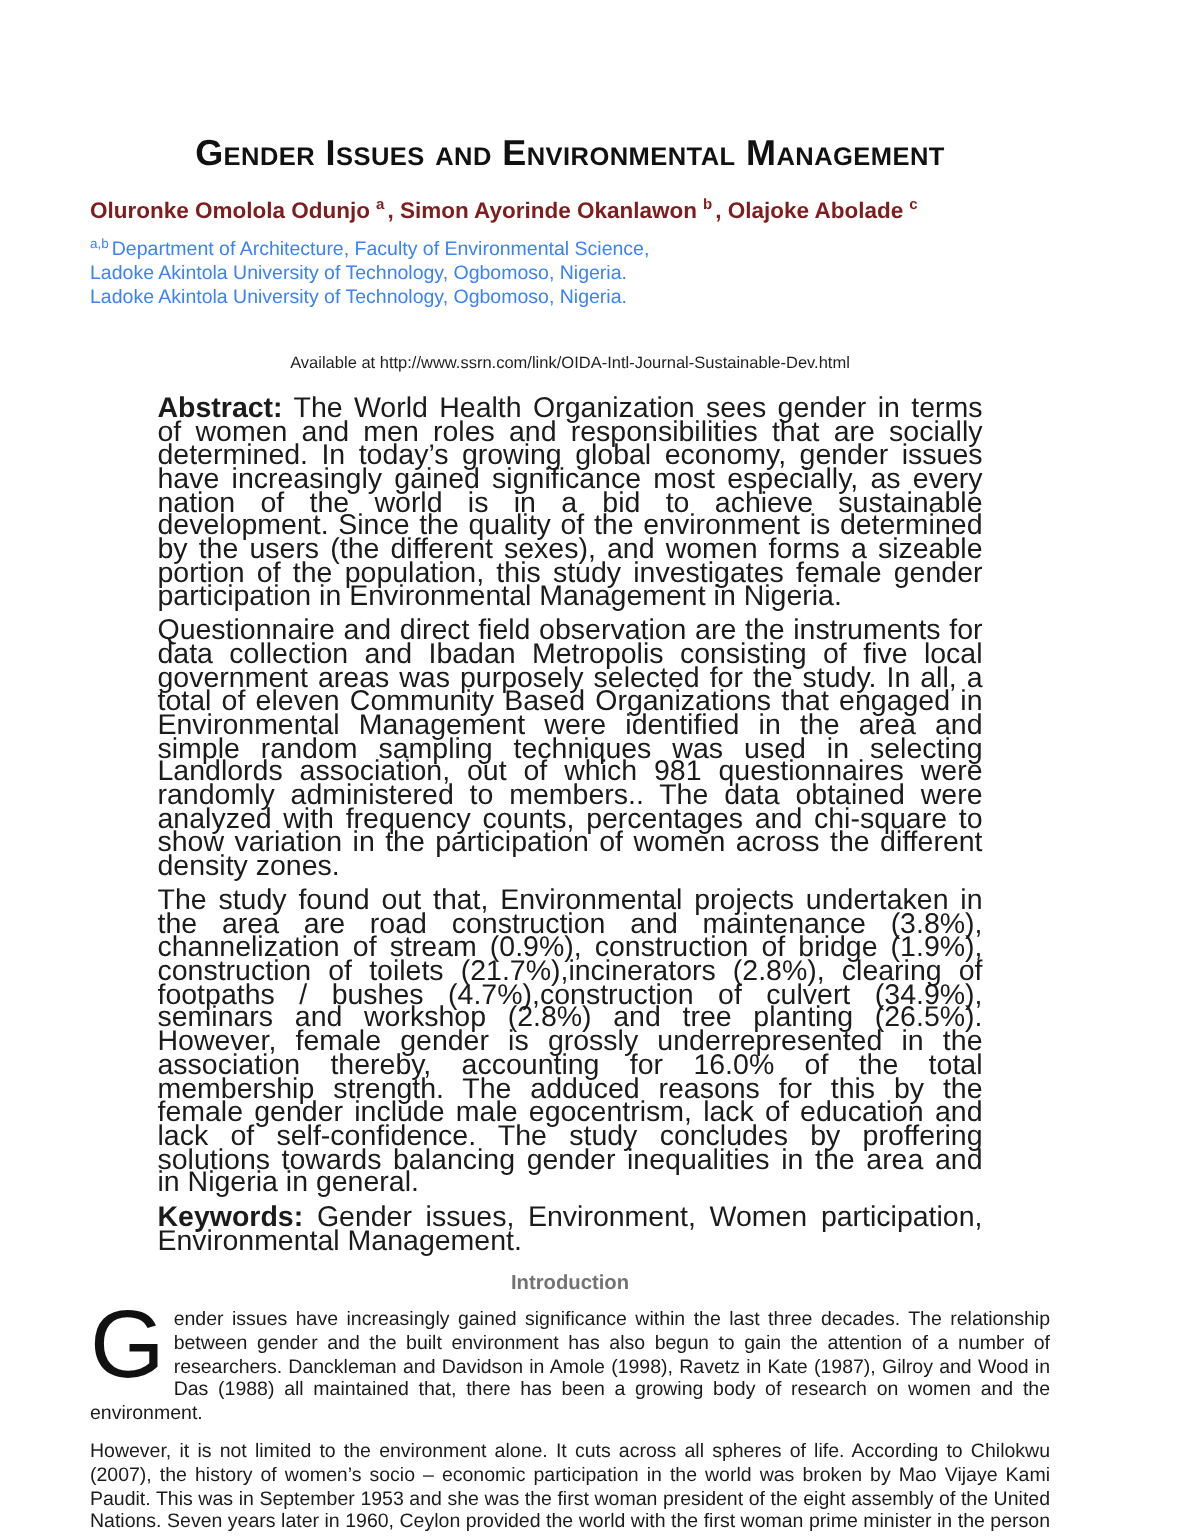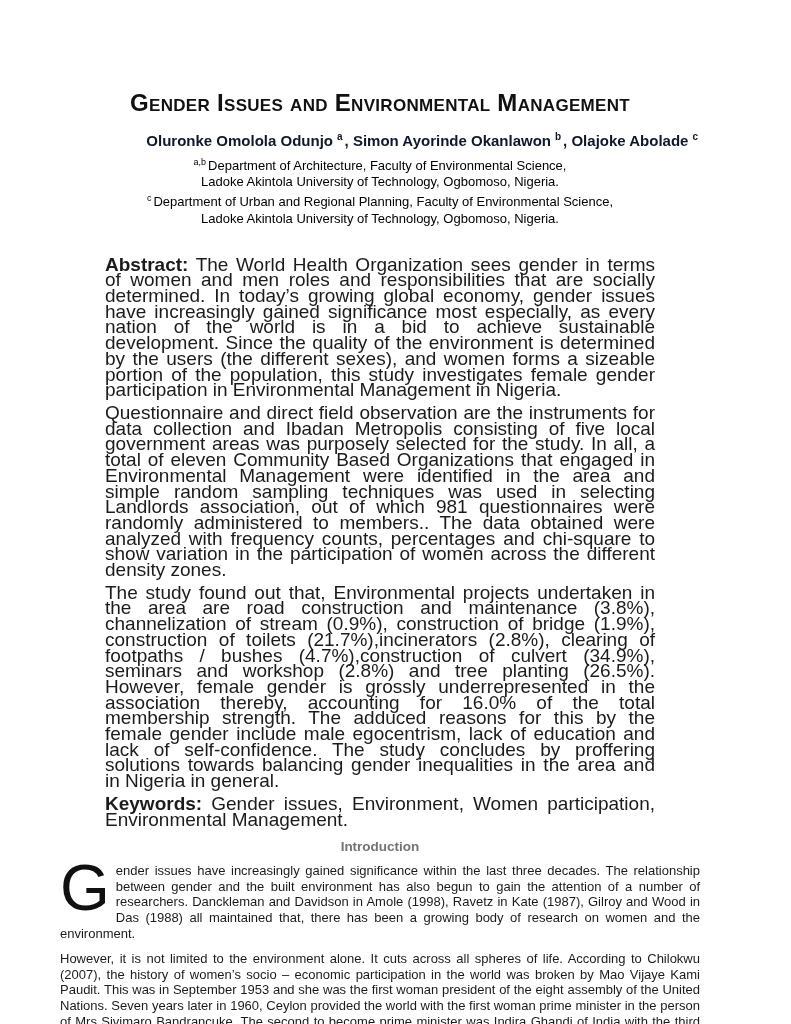--- a/index.html
+++ b/index.html
@@ -27,38 +27,38 @@
     font-size: 24px;
     line-height: 29px;
     font-weight: 700;
     font-variant: small-caps;
     letter-spacing: 0.3px;
     color: #111;
   }
   .paper-title .tline { display: block; }
 
   .authors-line {
-    text-align: right;
+    text-align: left;
     font-size: 15px;
     font-weight: 700;
     line-height: 19px;
     margin: 0 0 4px 0;
-    color: #0f172a;
+    color: #7f1d1d;
   }
   .authors-line sup {
     font-size: 10px;
     font-weight: 700;
     margin: 0 2px 0 4px;
   }
 
   .affiliations {
-    text-align: center;
+    text-align: left;
     font-size: 13px;
     line-height: 16px;
-    color: #000000;
+    color: #3b82f6;
   }
   .affil-line sup { font-size: 9px; margin-right: 2px; }
 
   .availability {
     margin-top: 30px;
     text-align: center;
     font-size: 11px;
     line-height: 13.5px;
     color: #1f1f1f;
   }
@@ -109,25 +109,25 @@
 
   <div class="authors-line">
     <span class="author"><span>Oluronke Omolola Odunjo</span><sup>a</sup><span>, </span></span>
     <span class="author"><span>Simon Ayorinde Okanlawon</span><sup>b</sup><span>, </span></span>
     <span class="author"><span>Olajoke Abolade</span><sup>c</sup></span>
   </div>
 
   <div class="affiliations">
     <div class="affil-line"><sup>a,b</sup><span>Department of Architecture, Faculty of Environmental Science,</span></div>
     <div class="affil-line"><span>Ladoke Akintola University of Technology, Ogbomoso, Nigeria.</span></div>
-    <div class="affil-line"><sup>c</sup><span>Department of Urban and Regional Planning, Faculty of Environmental Science,</span></div>
     <div class="affil-line"><span>Ladoke Akintola University of Technology, Ogbomoso, Nigeria.</span></div>
   </div>
 
   <div class="availability">
+    <div>Available at http://www.ssrn.com/link/OIDA-Intl-Journal-Sustainable-Dev.html</div>
   </div>
 
   <section class="abstract">
     <p><span class="lbl">Abstract:</span> <span>The World Health Organization sees gender in terms of women and men roles and responsibilities that are socially determined. In today’s growing global economy, gender issues have increasingly gained significance most especially, as every nation of the world is in a bid to achieve sustainable development. Since the quality of the environment is determined by the users (the different sexes), and women forms a sizeable portion of the population, this study investigates female gender participation in Environmental Management in Nigeria.</span></p>
     <p>Questionnaire and direct field observation are the instruments for data collection and Ibadan Metropolis consisting of five local government areas was purposely selected for the study. In all, a total of eleven Community Based Organizations that engaged in Environmental Management were identified in the area and simple random sampling techniques was used in selecting Landlords association, out of which 981 questionnaires were randomly administered to members.. The data obtained were analyzed with frequency counts, percentages and chi-square to show variation in the participation of women across the different density zones.</p>
     <p>The study found out that, Environmental projects undertaken in the area are road construction and maintenance (3.8%), channelization of stream (0.9%), construction of bridge (1.9%), construction of toilets (21.7%),incinerators (2.8%), clearing of footpaths / bushes (4.7%),construction of culvert (34.9%), seminars and workshop (2.8%) and tree planting (26.5%). However, female gender is grossly underrepresented in the association thereby, accounting for 16.0% of the total membership strength. The adduced reasons for this by the female gender include male egocentrism, lack of education and lack of self-confidence. The study concludes by proffering solutions towards balancing gender inequalities in the area and in Nigeria in general.</p>
     <p class="keywords"><span class="lbl">Keywords:</span><span> Gender issues, Environment, Women participation, Environmental Management.</span></p>
   </section>
 
   <h2 class="intro-heading">Introduction</h2>

